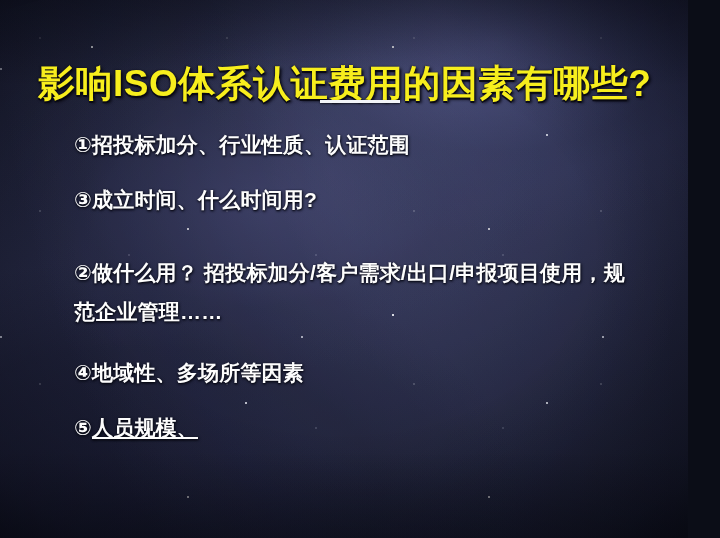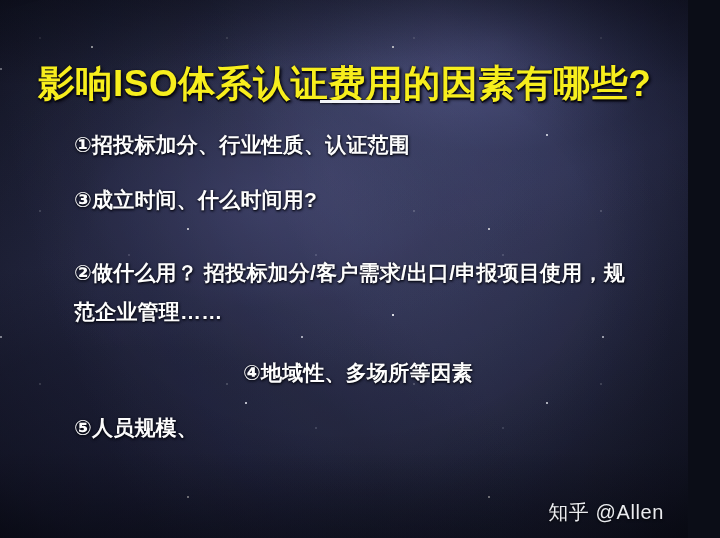--- a/index.html
+++ b/index.html
@@ -144,22 +144,22 @@
     display: inline-block;
   }
   .line .txt {
     display: inline;
   }
 
   
   .l1 { margin: 0 0 0 0; }
   .l2 { margin: 41px 0 0 0; white-space: normal; max-width: 600px; line-height: 1.85; }
   .l3 { margin: 27px 0 0 0; }
-  .l4 { margin: 27px 0 11px 0; text-align: center; }
-  .l5 { margin: 27px 0 0 0; }
+  .l4 { margin: 27px 0 11px 0; }
+  .l5 { margin: 27px 0 0 0; text-decoration: underline; }
   .l6 { margin: 27px 0 0 0; }
 
   .watermark {
     position: absolute;
     right: 24px;
     bottom: 12px;
     color: #f4f5f8;
     font-size: 20px;
     font-weight: 400;
     letter-spacing: .6px;
@@ -203,16 +203,15 @@
         <span class="num">④</span><span class="txt">地域性、多场所等因素</span>
       </p>
 
       <p class="line l5">
         <span class="num">⑤</span><span class="txt">人员规模、</span>
       </p>
 
 
     </div>
 
-    <div class="watermark">知乎 @Allen</div>
 
   </div>
 </div>
 
 </body></html>

